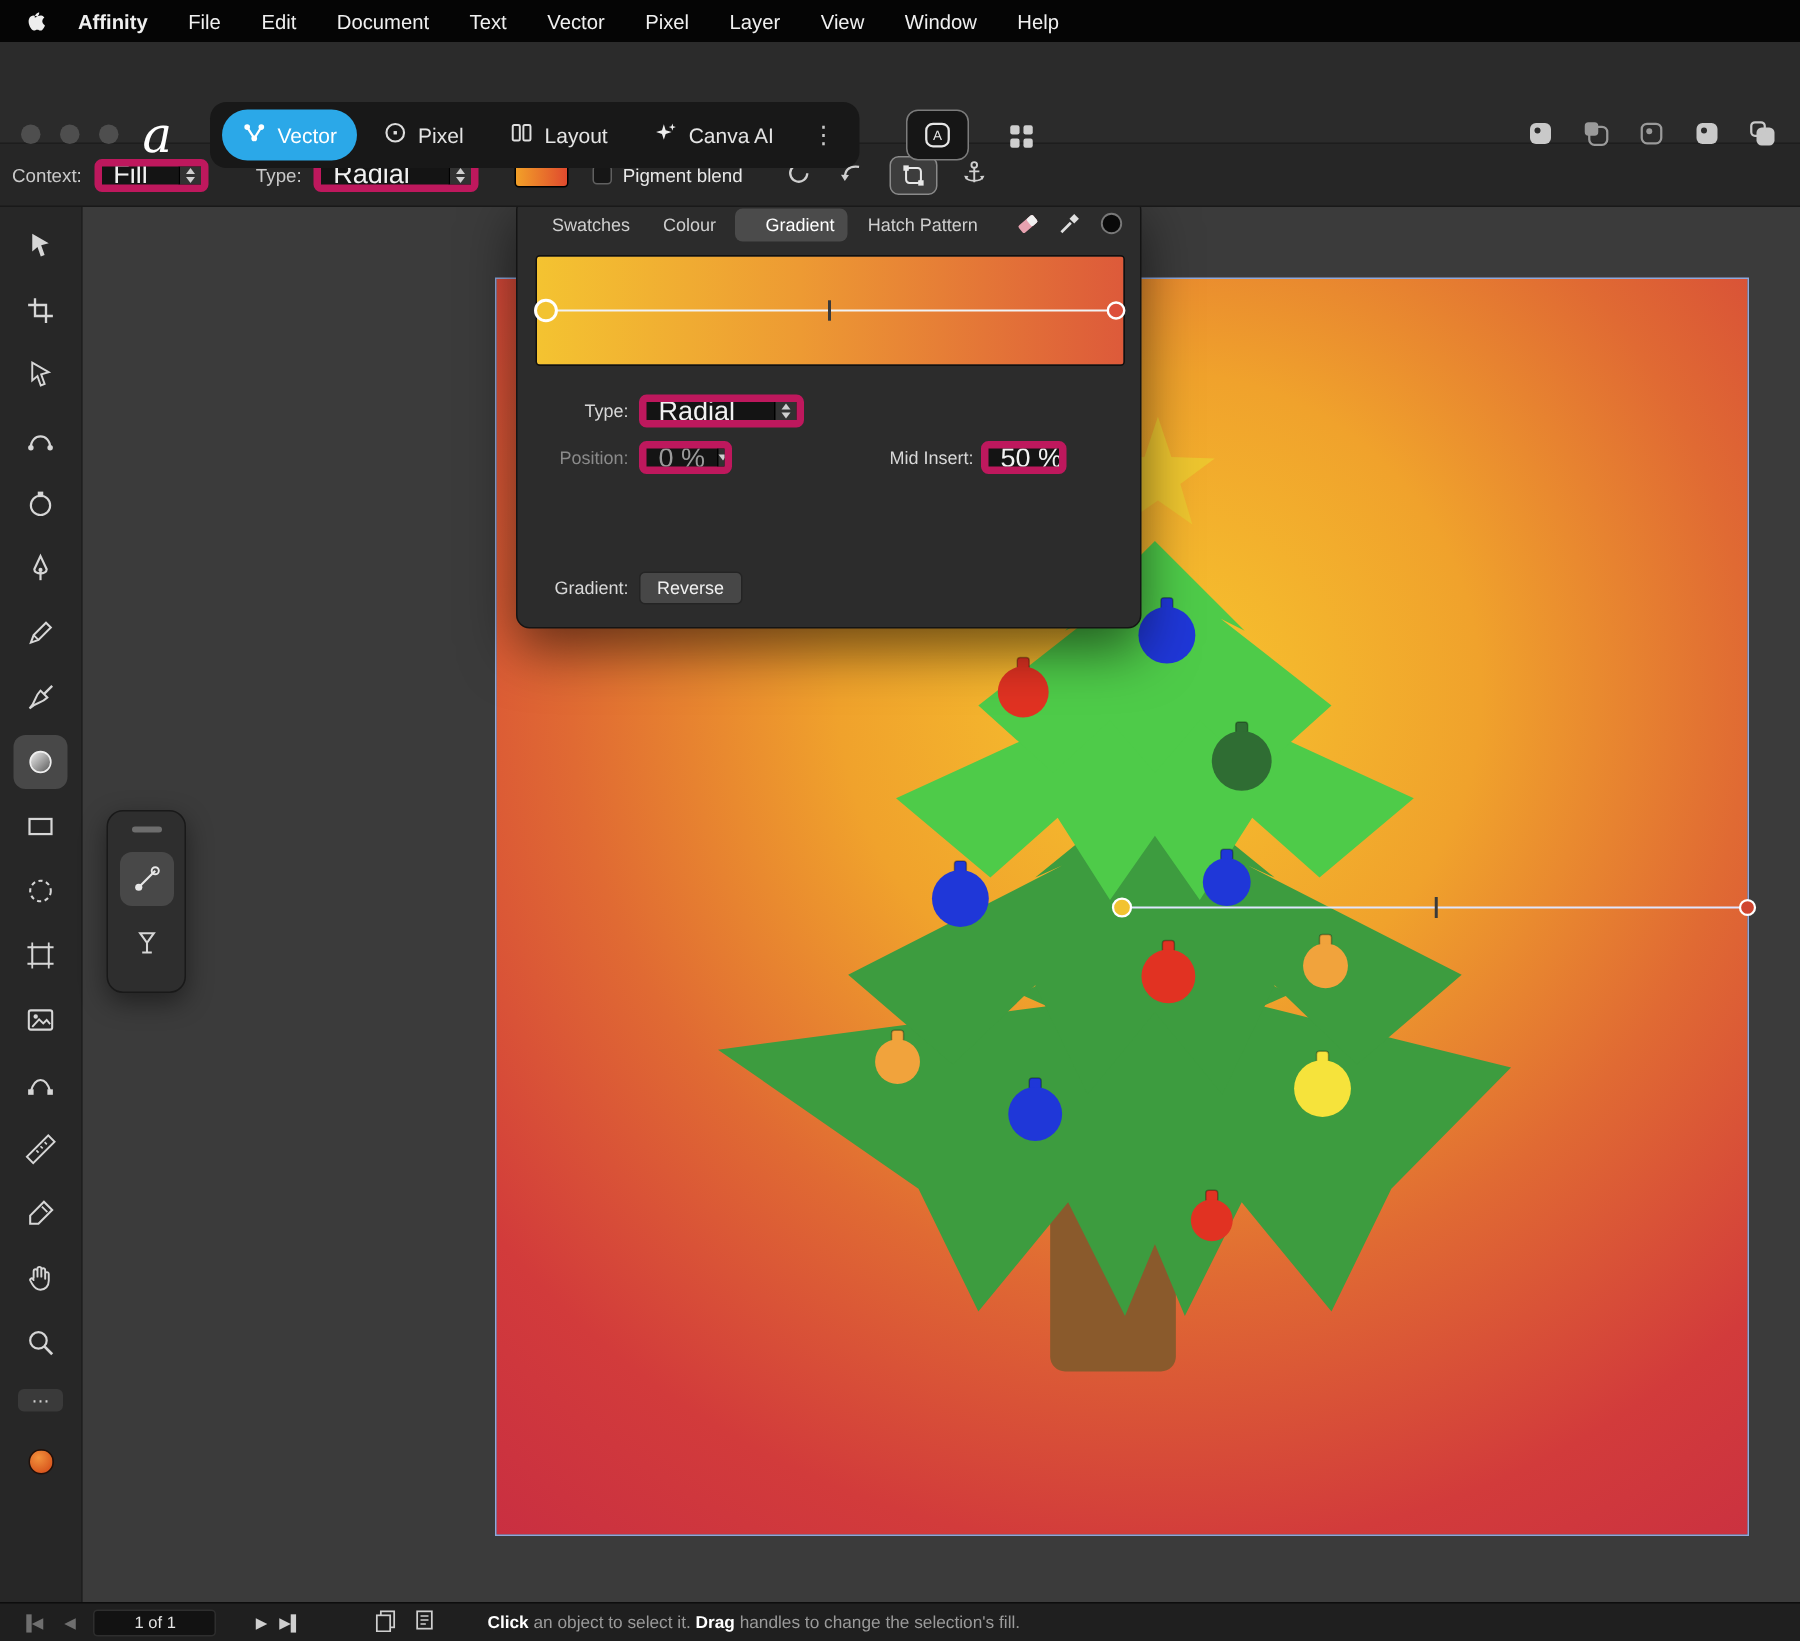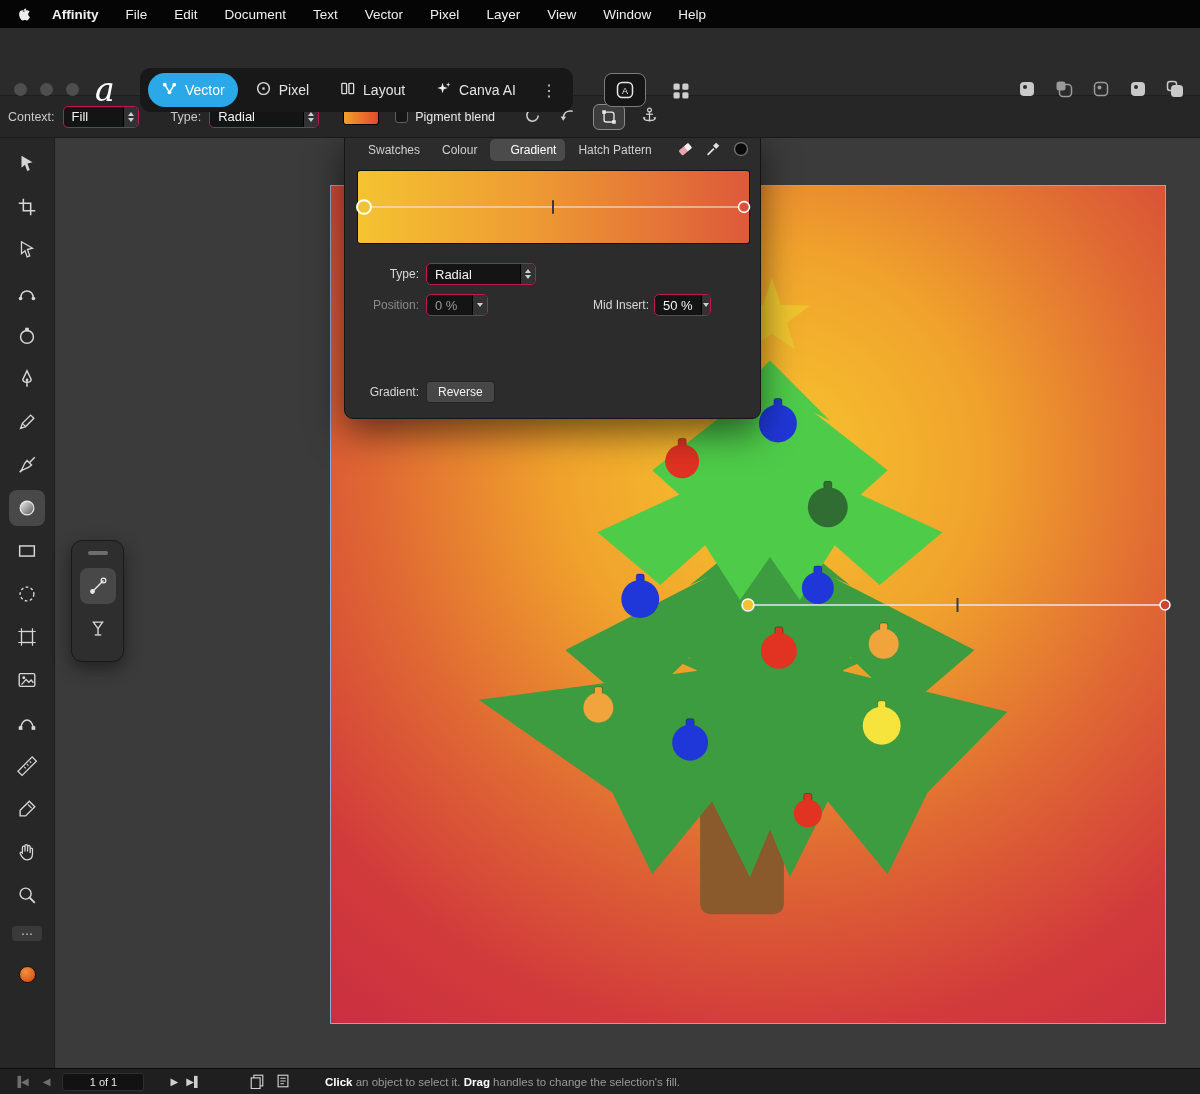--- a/index.html
+++ b/index.html
@@ -42,22 +42,22 @@
   .tb-grid { position:absolute; top:50px; left:666px; width:30px; height:26px; display:flex; align-items:center; justify-content:center; }
   .tb-right { position:absolute; right:14px; top:50px; display:flex; gap:15px; align-items:center; }
   .tb-right .ric { width:22px; height:22px; display:flex; align-items:center; justify-content:center; }
   
   .contextbar {
     position:absolute; top:96px; left:0; right:0; height:42px;
     background:#262626; border-bottom:1px solid #191919;
     display:flex; align-items:center; font-size:12.5px; z-index:54;
   }
   .cb-label { color:#c9c9c9; margin:0 8px; }
-  .dd { background:#141414; border:1px solid #be185d; border-radius:5px; height:22px;
-    display:inline-flex; align-items:center; font-size:13px; color:#f2f2f2; overflow:hidden; }
+  .dd { background:#141414; border:5px solid #be185d; border-radius:5px; height:22px;
+    display:inline-flex; align-items:center; font-size:18px; color:#f2f2f2; overflow:hidden; }
   .dd .val { padding:0 8px; white-space:nowrap; }
   .dd .step { width:15px; align-self:stretch; background:#323232; border-left:1px solid #000;
     display:flex; flex-direction:column; align-items:center; justify-content:center; gap:2px; }
   .tri-up { width:0; height:0; border-left:3.5px solid transparent; border-right:3.5px solid transparent; border-bottom:4px solid #cfcfcf; }
   .tri-dn { width:0; height:0; border-left:3.5px solid transparent; border-right:3.5px solid transparent; border-top:4px solid #cfcfcf; }
   .grad-swatch { width:36px; height:16px; border-radius:3px; border:1px solid #000;
     background:linear-gradient(90deg,#F2A028,#E04A2E); margin-left:24px; }
   .checkbox { width:13px; height:13px; background:#161616; border:1px solid #606060; border-radius:3px; margin:0 7px 0 16px; }
   .cb-icons { display:flex; align-items:center; gap:16px; margin-left:28px; }
   .frame-btn { width:32px; height:26px; background:#3d3d3d; border:1px solid #8a8a8a; border-radius:6px;

